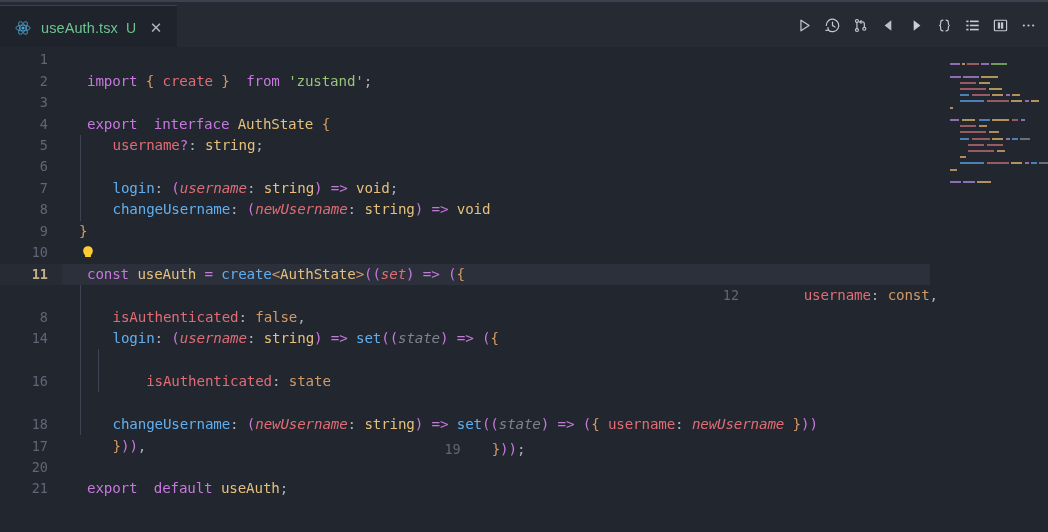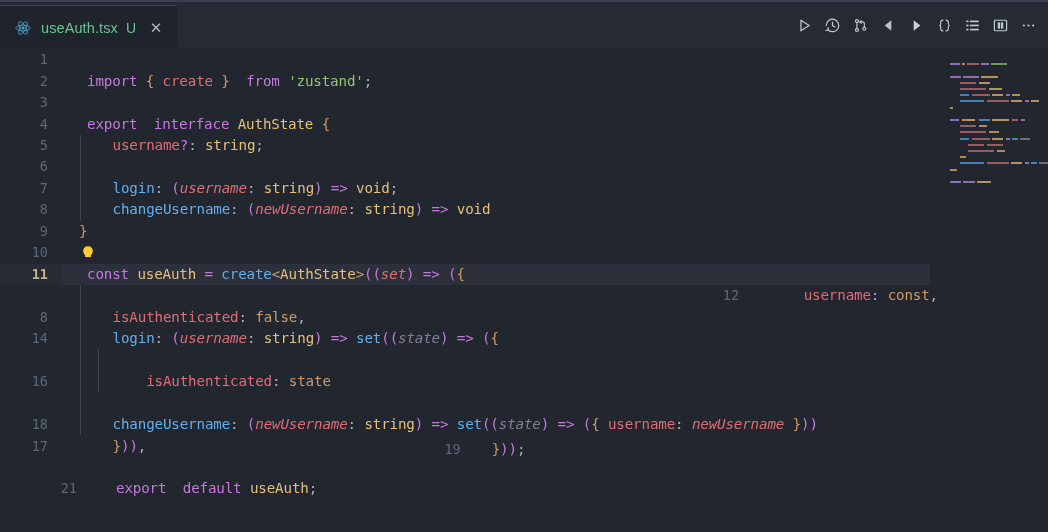--- a/index.html
+++ b/index.html
@@ -296,21 +296,22 @@
         <div class="line" style="top: 173.6px;"><span class="lnum">9</span><span class="ltext"><span class="t-brace">}</span></span></div>
         <div class="line" style="top: 195.05px;"><span class="lnum">10</span><span class="ltext"></span></div>
         <div class="line" style="top: 216.5px;"><span class="lnum cur">11</span><span class="ltext"><span class="t-kw">const</span><span class="t-punc"> </span><span class="t-type">useAuth</span><span class="t-punc"> </span><span class="t-op">=</span><span class="t-punc"> </span><span class="t-fn">create</span><span class="t-brace">&lt;</span><span class="t-type">AuthState</span><span class="t-brace">&gt;</span><span class="t-brace2">((</span><span class="t-param">set</span><span class="t-brace2">)</span><span class="t-punc"> </span><span class="t-op">=&gt;</span><span class="t-punc"> </span><span class="t-brace2">(</span><span class="t-brace">{</span></span></div>
         <div class="line" style="top: 237.95px; justify-content: flex-end;"><span class="lnum">12</span><span class="ltext"><span class="t-punc">    </span><span class="t-prop">username</span><span class="t-punc">: </span><span class="t-const">const</span><span class="t-punc">,</span></span></div>
         <div class="line" style="top: 259.4px;"><span class="lnum">8</span><span class="ltext"><span class="t-punc">    </span><span class="t-prop">isAuthenticated</span><span class="t-punc">: </span><span class="t-const">false</span><span class="t-punc">,</span></span></div>
         <div class="line" style="top: 280.85px;"><span class="lnum">14</span><span class="ltext"><span class="t-punc">    </span><span class="t-fn">login</span><span class="t-punc">: </span><span class="t-brace2">(</span><span class="t-param">username</span><span class="t-punc">: </span><span class="t-type">string</span><span class="t-brace2">)</span><span class="t-punc"> </span><span class="t-op">=&gt;</span><span class="t-punc"> </span><span class="t-fn">set</span><span class="t-brace2">((</span><span class="t-unused">state</span><span class="t-brace2">)</span><span class="t-punc"> </span><span class="t-op">=&gt;</span><span class="t-punc"> </span><span class="t-brace2">(</span><span class="t-brace">{</span></span></div>
         <div class="line" style="top: 323.75px;"><span class="lnum">16</span><span class="ltext"><span class="t-punc">        </span><span class="t-prop">isAuthenticated</span><span class="t-punc">: </span><span class="t-const">state</span></span></div>
         <div class="line" style="top: 345.2px; margin-top: 44px;"><span class="lnum">17</span><span class="ltext"><span class="t-punc">    </span><span class="t-brace">}</span><span class="t-brace2">))</span><span class="t-punc">,</span></span></div>
         <div class="line" style="top: 366.65px;"><span class="lnum">18</span><span class="ltext"><span class="t-punc">    </span><span class="t-fn">changeUsername</span><span class="t-punc">: </span><span class="t-brace2">(</span><span class="t-param">newUsername</span><span class="t-punc">: </span><span class="t-type">string</span><span class="t-brace2">)</span><span class="t-punc"> </span><span class="t-op">=&gt;</span><span class="t-punc"> </span><span class="t-fn">set</span><span class="t-brace2">((</span><span class="t-unused">state</span><span class="t-brace2">)</span><span class="t-punc"> </span><span class="t-op">=&gt;</span><span class="t-punc"> </span><span class="t-brace2">(</span><span class="t-brace">{</span><span class="t-punc"> </span><span class="t-prop">username</span><span class="t-punc">: </span><span class="t-param">newUsername</span><span class="t-punc"> </span><span class="t-brace">}</span><span class="t-brace2">))</span></span></div>
         <div class="line" style="top: 392px; justify-content: center;"><span class="lnum">19</span><span class="ltext"><span class="t-brace">}</span><span class="t-brace2">))</span><span class="t-punc">;</span></span></div>
-        <div class="line" style="top: 431px; padding-left: 29px;"><span class="lnum">21</span><span class="ltext"><span class="t-kw">export</span><span class="t-punc"> </span><span class="t-kw">default</span><span class="t-punc"> </span><span class="t-type">useAuth</span><span class="t-punc">;</span></span></div>
+        <div class="line" style="top: 409.55px;"><span class="lnum">20</span><span class="ltext"></span></div>
+        <div class="line" style="top: 431px;"><span class="lnum">21</span><span class="ltext"><span class="t-kw">export</span><span class="t-punc"> </span><span class="t-kw">default</span><span class="t-punc"> </span><span class="t-type">useAuth</span><span class="t-punc">;</span></span></div>
         <div class="bulb" style="left: 80px; top: 198.05px;"><svg width="16" height="17" viewBox="0 0 16 17">
             <path d="M8 1.2 C5.1 1.2 3.2 3.3 3.2 5.9 C3.2 7.8 4.3 9.1 5.1 10.2 L5.1 12 L10.9 12 L10.9 10.2 C11.7 9.1 12.8 7.8 12.8 5.9 C12.8 3.3 10.9 1.2 8 1.2 Z" fill="#ffcc33"></path>
             <rect x="5.6" y="12.2" width="4.8" height="2.6" fill="#2b2b18"></rect>
             <rect x="6.5" y="14.9" width="3" height="1.3" fill="#2b2b18"></rect>
           </svg></div>
       </div>
     <div class="minimap" id="minimap">
         <div class="mm-tok" style="left: 12px; top: 16.2px; width: 10px; background: rgb(141, 111, 176);"></div>
         <div class="mm-tok" style="left: 24px; top: 16.2px; width: 3px; background: rgb(176, 138, 90);"></div>
         <div class="mm-tok" style="left: 29px; top: 16.2px; width: 12px; background: rgb(154, 90, 98);"></div>

